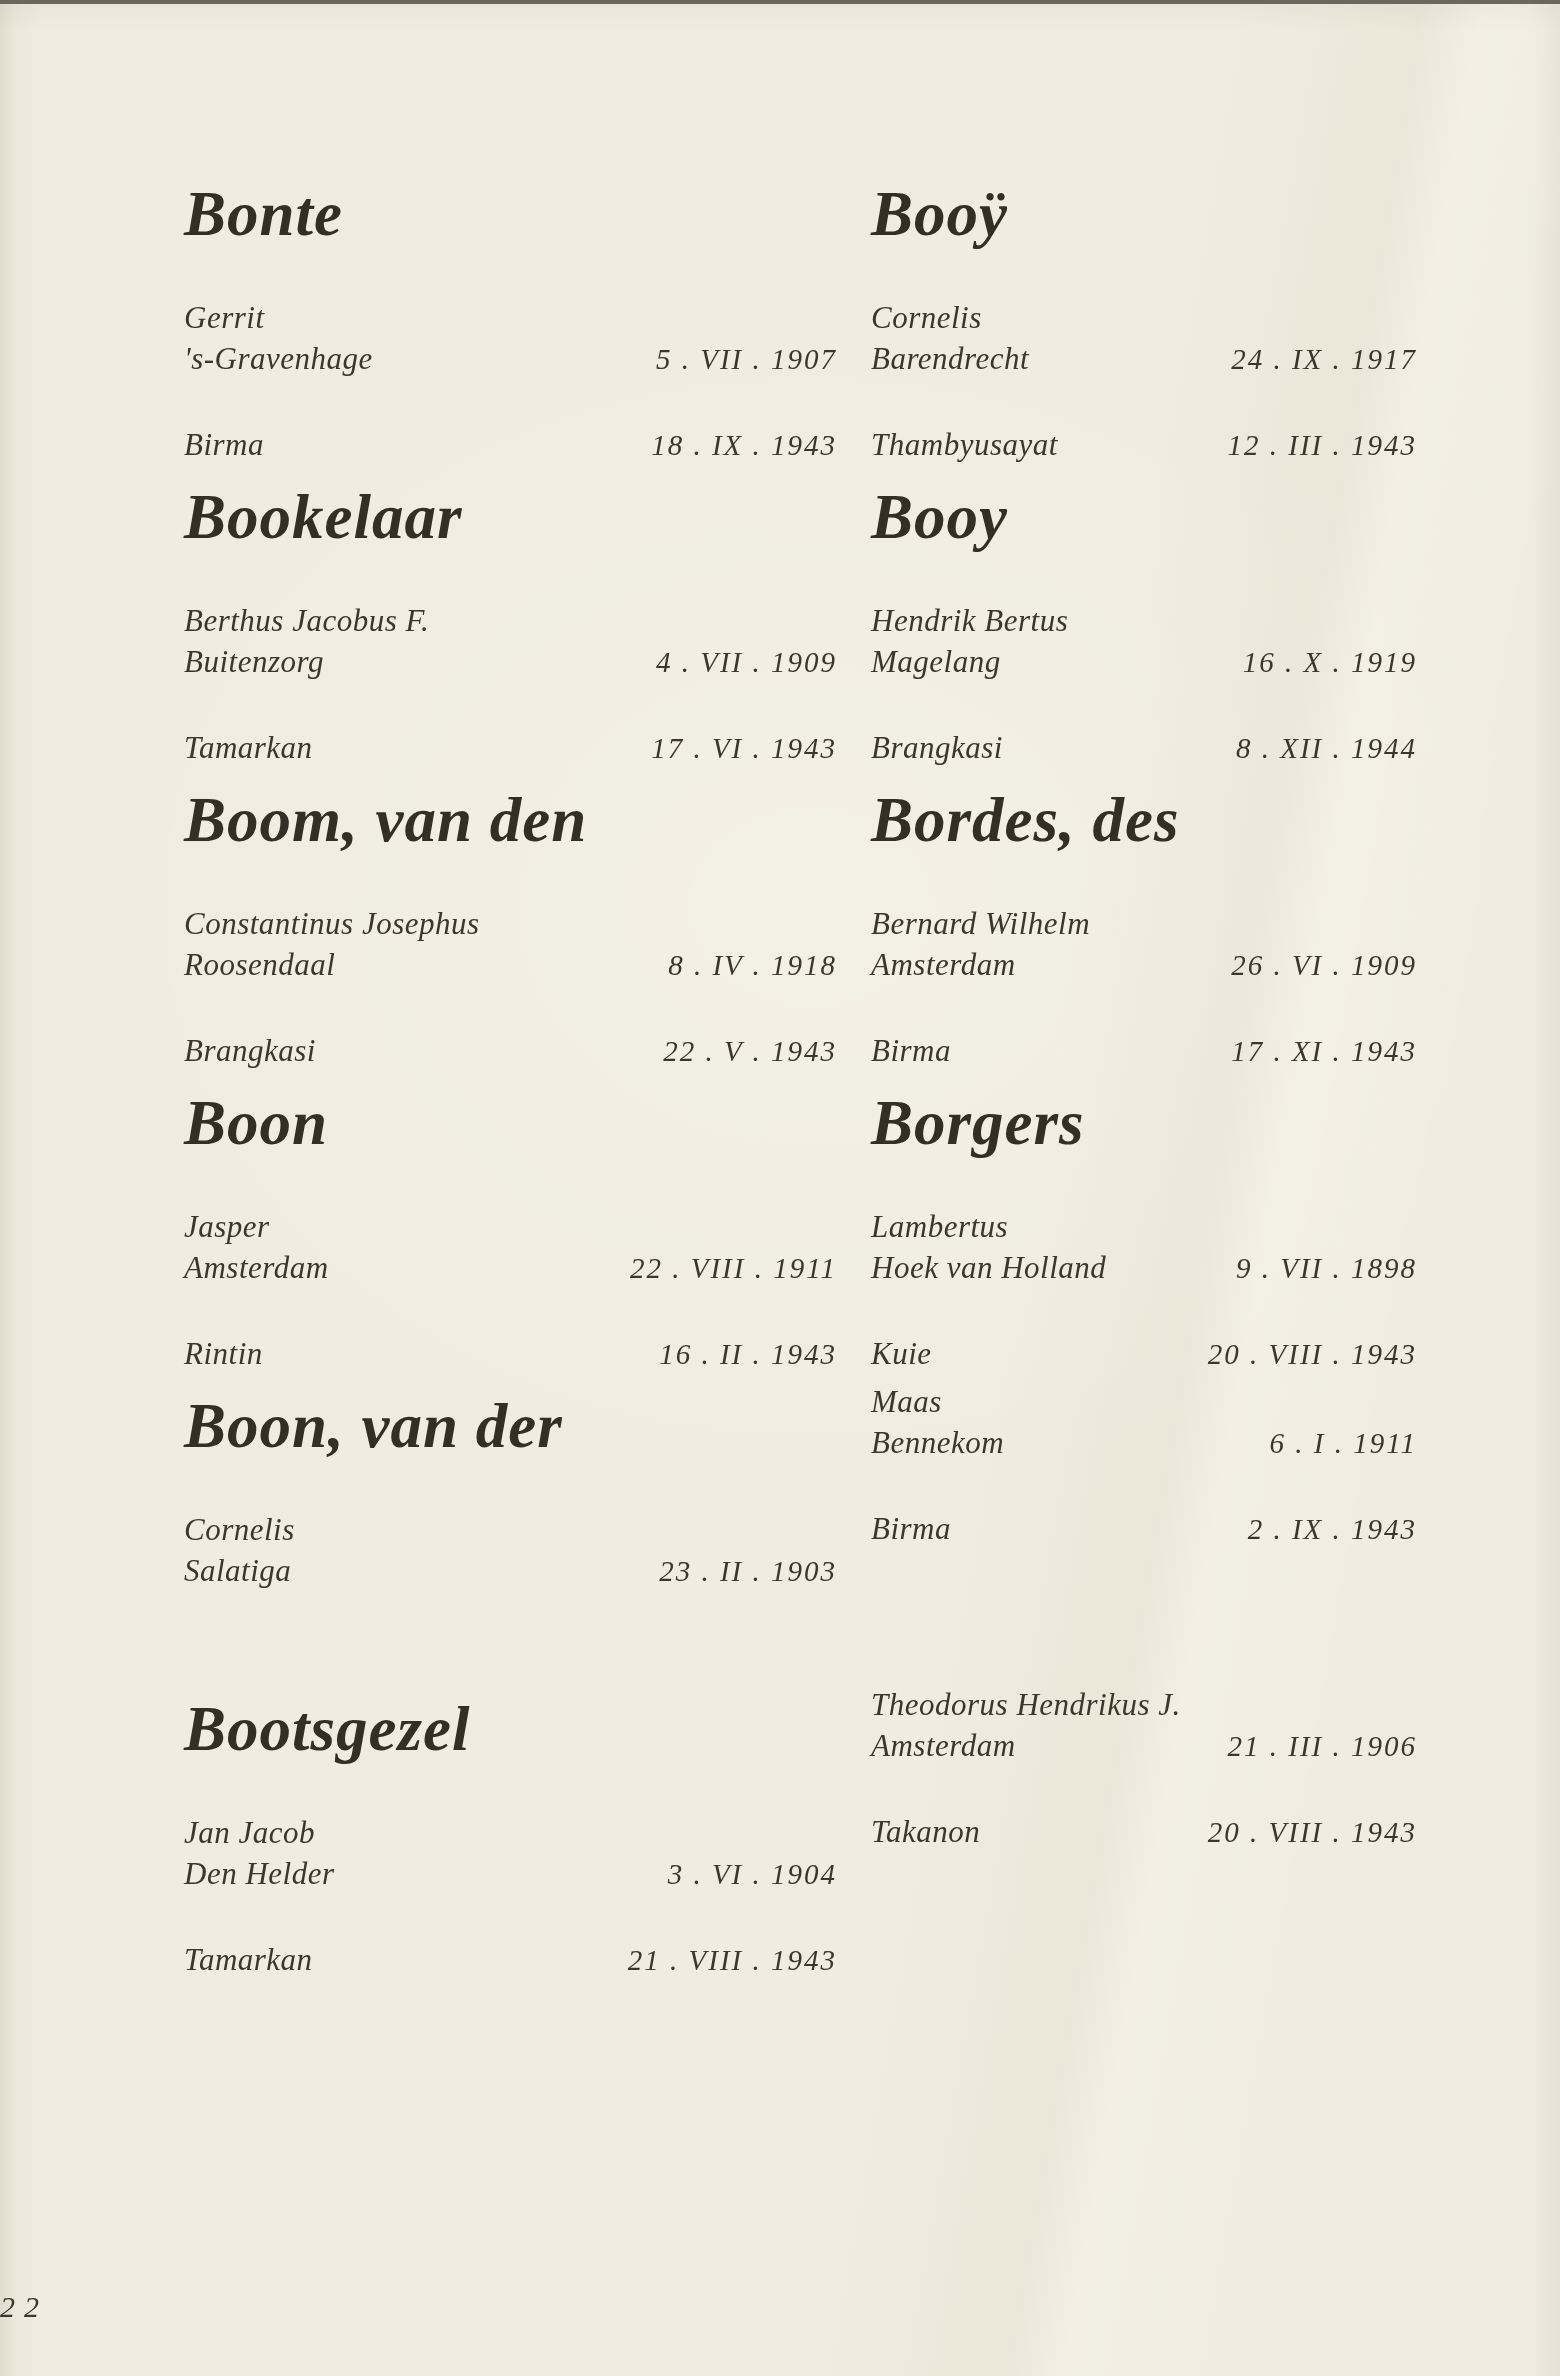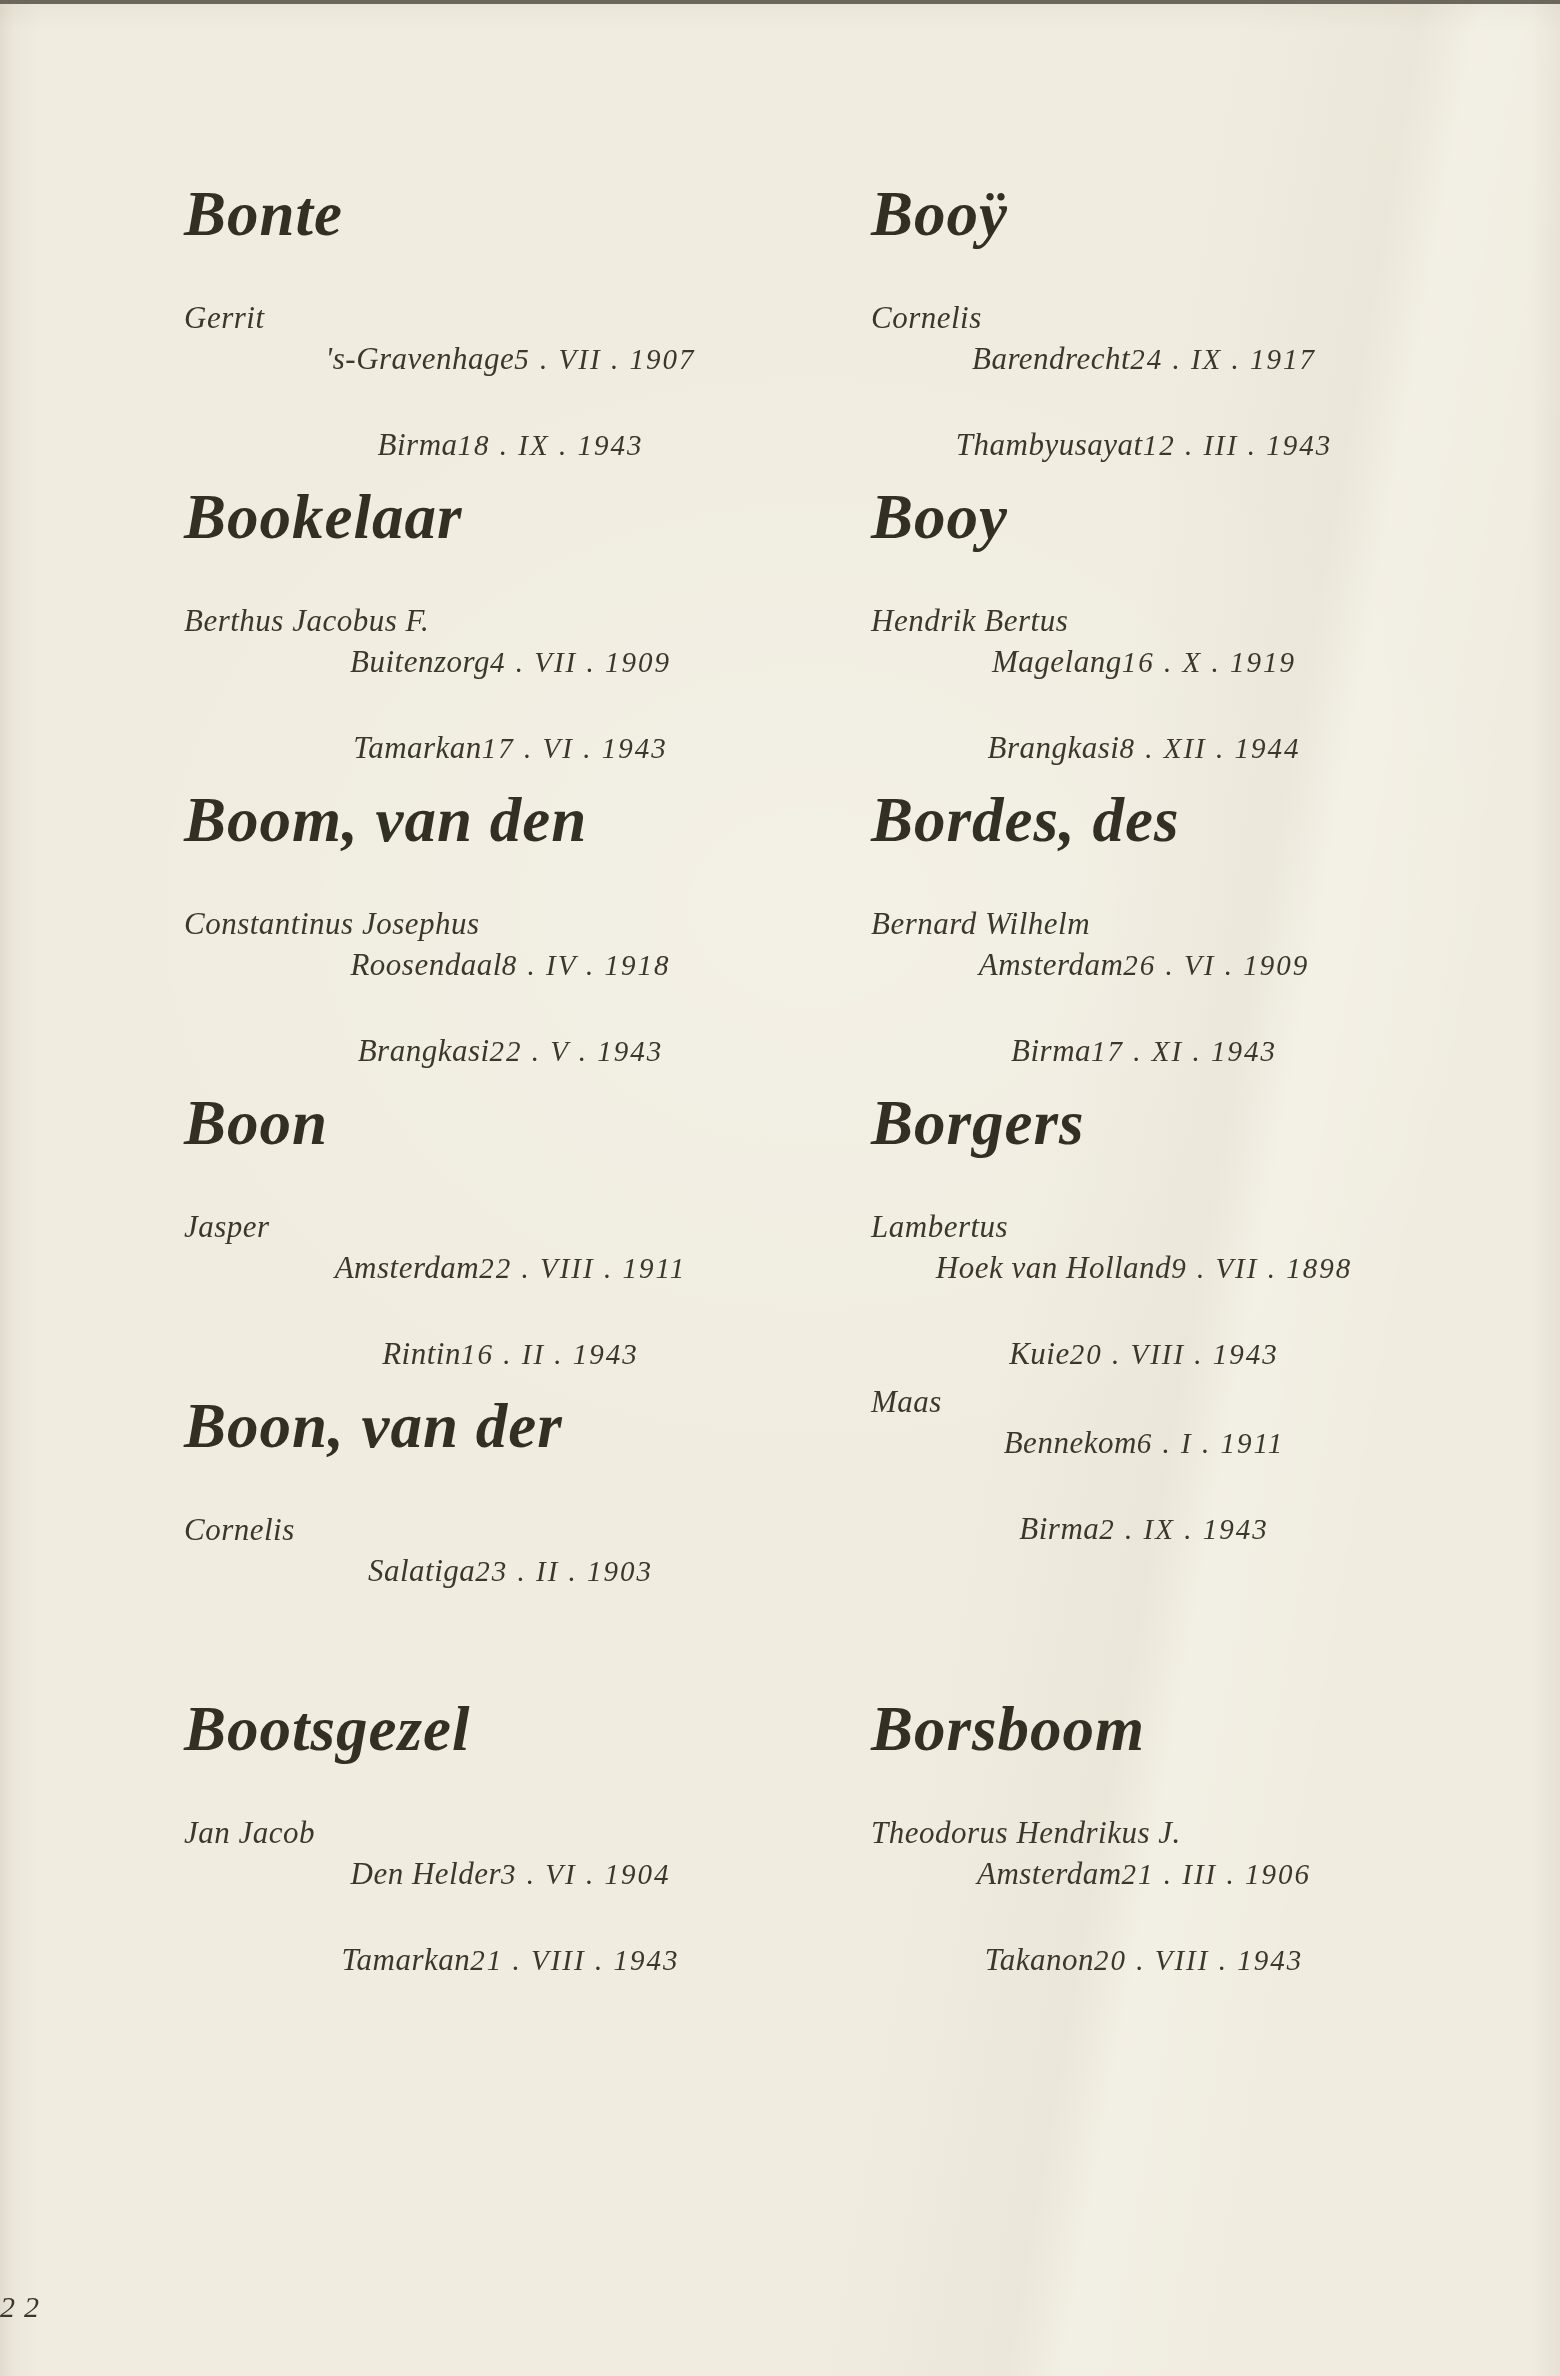--- a/index.html
+++ b/index.html
@@ -54,21 +54,21 @@
 
   .names {
     font-size: 31px;
     line-height: 40px;
     letter-spacing: 0.5px;
     white-space: nowrap;
   }
 
   .row {
     display: flex;
-    justify-content: center;
+    justify-content: space-between;
     align-items: baseline;
     font-size: 31px;
     line-height: 42px;
     letter-spacing: 0.5px;
   }
   .row .date {
     font-size: 29px;
     letter-spacing: 2px;
     white-space: nowrap;
   }
@@ -228,21 +228,20 @@
         <span class="place">Bennekom</span>
         <span class="date">6 . I . 1911</span>
       </div>
       <div class="row death">
         <span class="place">Birma</span>
         <span class="date">2 . IX . 1943</span>
       </div>
     </article>
 
     <article class="entry">
-      <h2 class="surname">Borsboom</h2>
       <div class="names">Theodorus Hendrikus J.</div>
       <div class="row birth">
         <span class="place">Amsterdam</span>
         <span class="date">21 . III . 1906</span>
       </div>
       <div class="row death">
         <span class="place">Takanon</span>
         <span class="date">20 . VIII . 1943</span>
       </div>
     </article>

